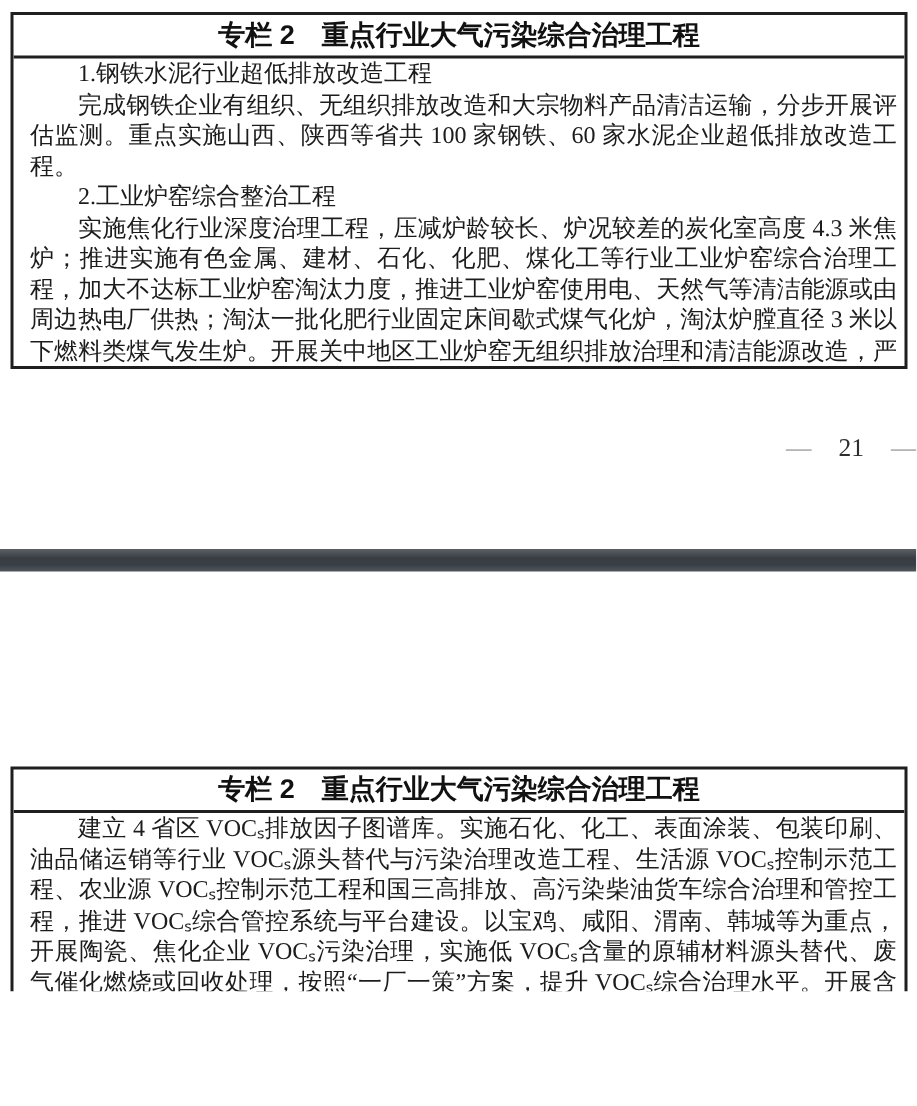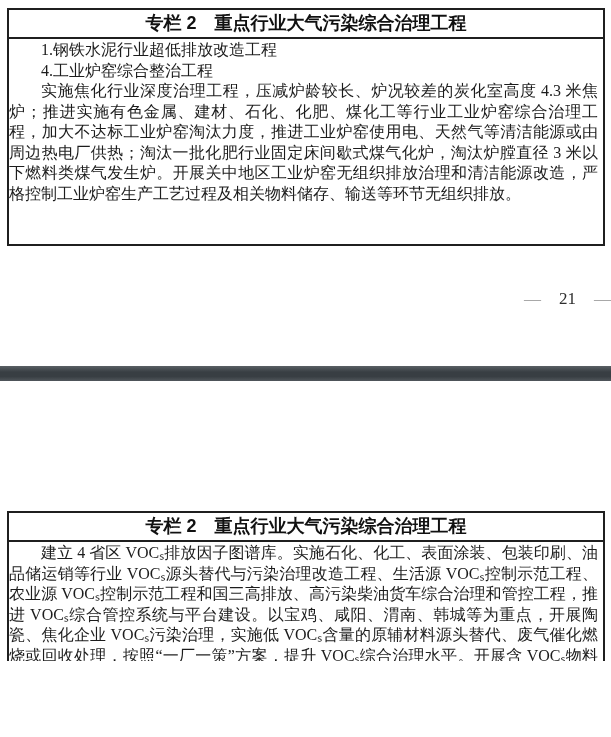--- a/index.html
+++ b/index.html
@@ -32,21 +32,21 @@
     border-bottom: 2px solid #1f1f1f;
     text-align: center;
     font-family: "Liberation Sans", sans-serif;
     font-weight: bold;
     font-size: 18px;
     line-height: 25px;
     padding: 1px 0;
     color: #111111;
   }
   .column-box-content {
-    padding: 1px 5px 0 0;
+    padding: 1px 5px 0 11px;
     font-size: 16px;
     line-height: 20.5px;
     text-align: justify;
     color: #1c1c1c;
   }
   .column-box-content p {
     margin: 0;
     text-indent: 2em;
   }
   .page-footer {
@@ -78,21 +78,22 @@
 </style>
 </head>
 <body>
 
 <div class="stage">
 
   <div class="column-box box-1">
     <div class="column-box-header">专栏 2　重点行业大气污染综合治理工程</div>
     <div class="column-box-content">
       <p>1.钢铁水泥行业超低排放改造工程</p>
-      <p>4.工业炉窑综合整治工程</p>
+      <p>完成钢铁企业有组织、无组织排放改造和大宗物料产品清洁运输，分步开展评估监测。重点实施山西、陕西等省共 100 家钢铁、60 家水泥企业超低排放改造工程。</p>
+      <p>2.工业炉窑综合整治工程</p>
       <p>实施焦化行业深度治理工程，压减炉龄较长、炉况较差的炭化室高度 4.3 米焦炉；推进实施有色金属、建材、石化、化肥、煤化工等行业工业炉窑综合治理工程，加大不达标工业炉窑淘汰力度，推进工业炉窑使用电、天然气等清洁能源或由周边热电厂供热；淘汰一批化肥行业固定床间歇式煤气化炉，淘汰炉膛直径 3 米以下燃料类煤气发生炉。开展关中地区工业炉窑无组织排放治理和清洁能源改造，严格控制工业炉窑生产工艺过程及相关物料储存、输送等环节无组织排放。</p>
     </div>
   </div>
 
   <div class="page-footer">
     <span class="dash">—</span><span class="num">21</span><span class="dash">—</span>
   </div>
 
   <div class="page-separator-bar"></div>
 

